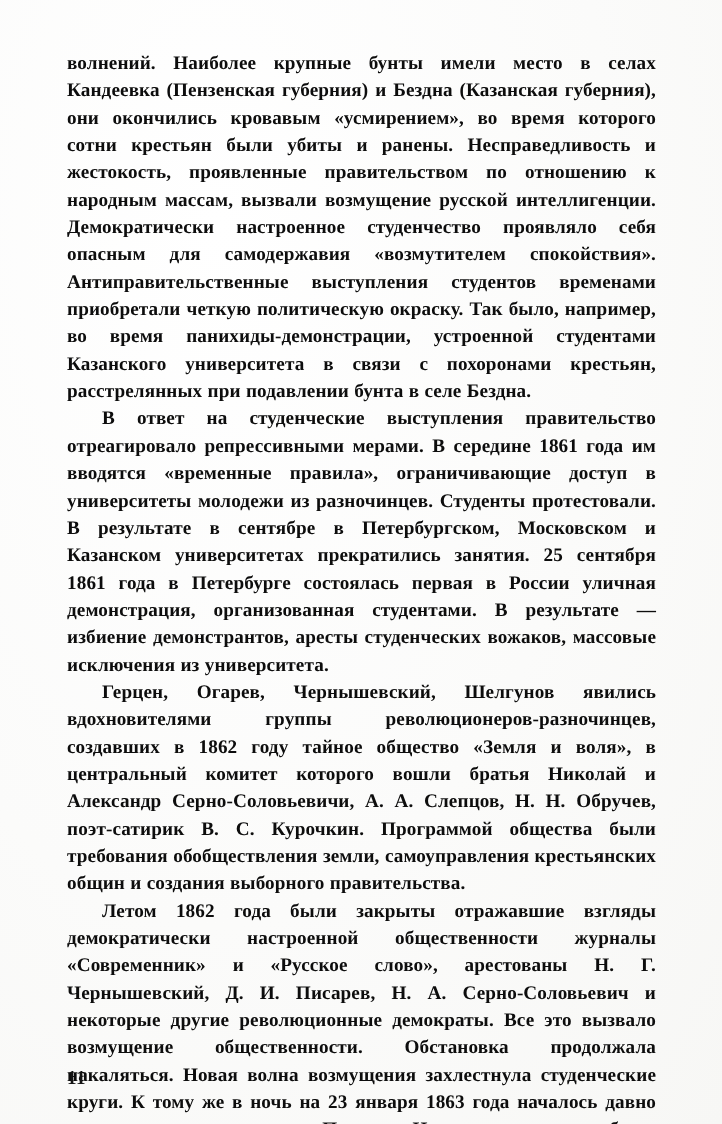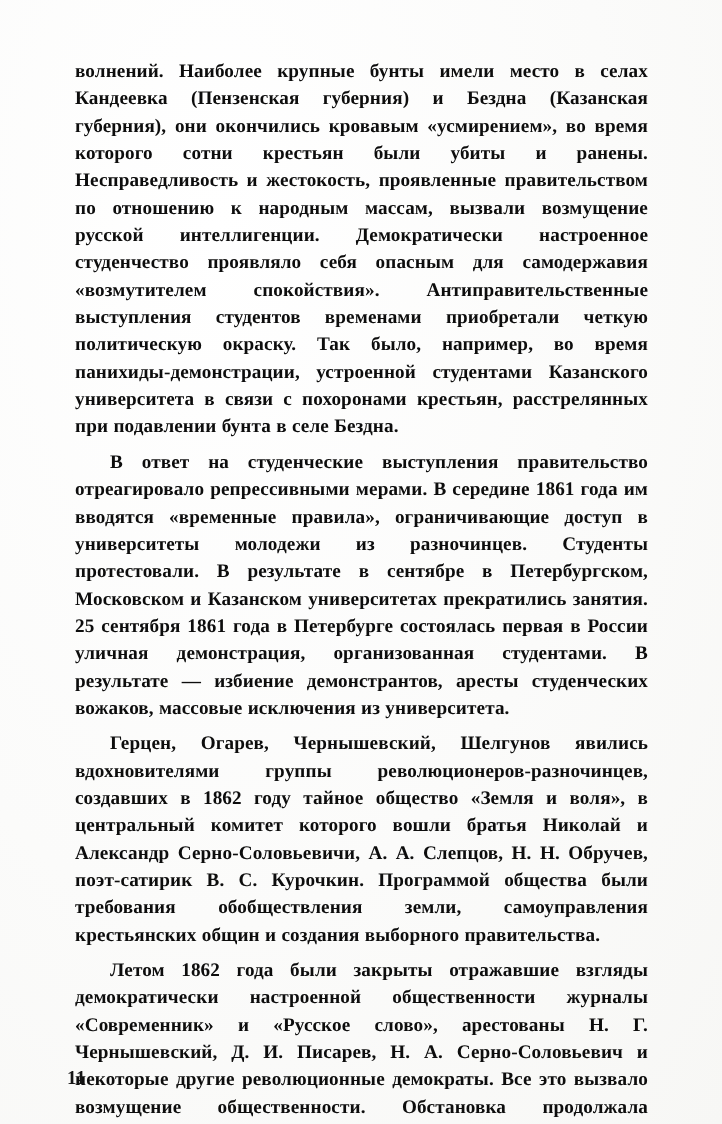--- a/index.html
+++ b/index.html
@@ -21,21 +21,21 @@
     background:
       radial-gradient(ellipse at 30% 20%, #ffffff 0%, #fbfbfa 55%, #f7f7f5 100%);
   }
   .textblock {
     position: absolute;
     left: 67px;
     top: 50px;
     width: 589px;
   }
   p.para {
-    margin: 8px;
+    margin: 0;
     padding: 0;
     text-align: justify;
     text-align-last: left;
     text-indent: 35px;
     font-size: 19.2px;
     line-height: 27.35px;
     font-weight: bold;
     color: #0d0d0d;
     letter-spacing: 0.1px;
     word-spacing: 0.4px;

